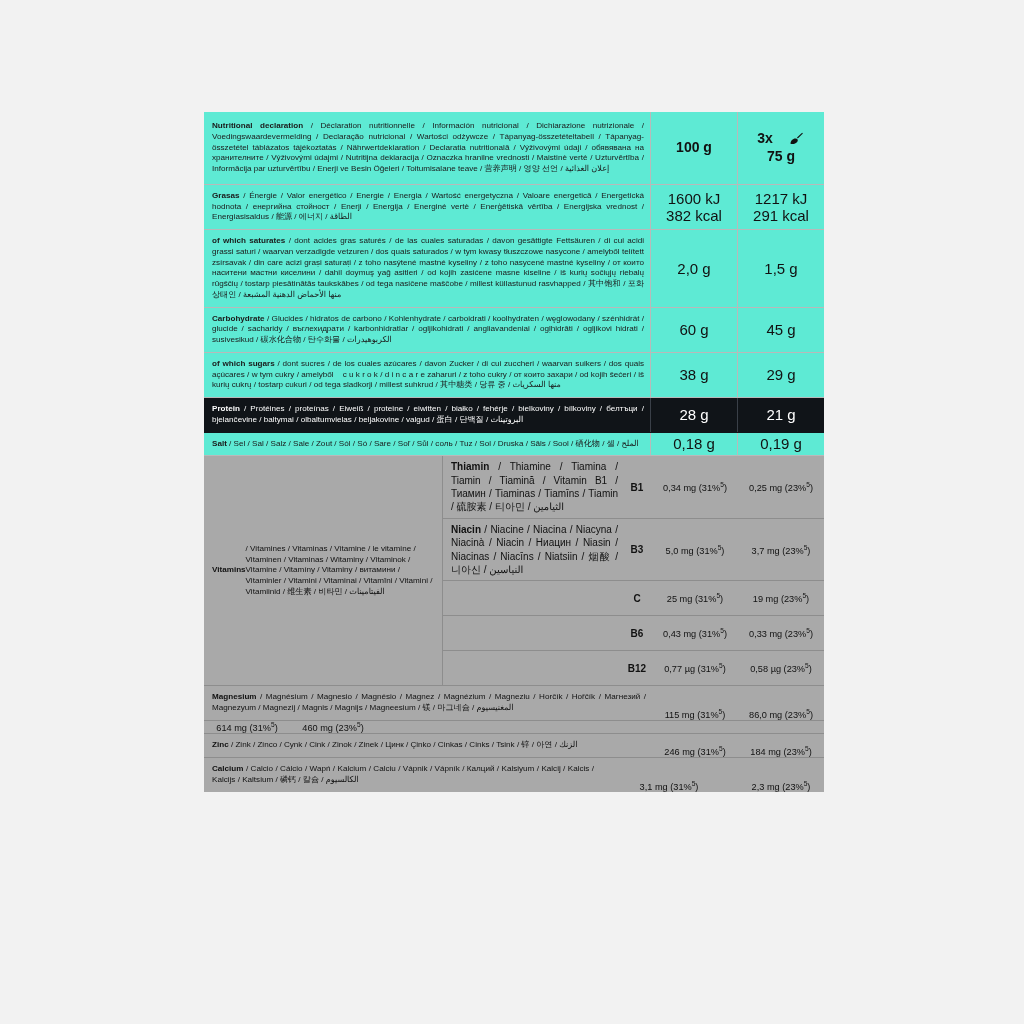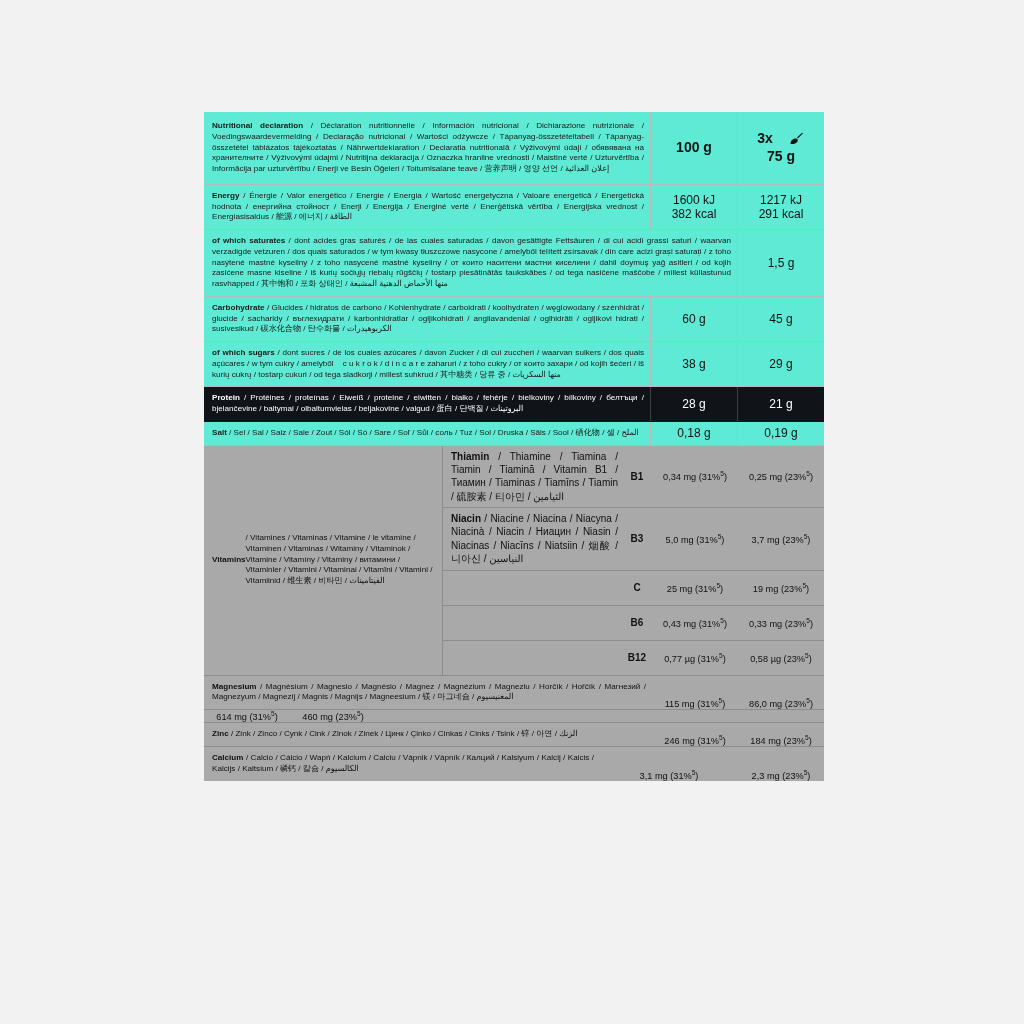--- a/index.html
+++ b/index.html
@@ -32,21 +32,21 @@
     color: #1a1a1a;
     border-right: 1px solid #b9b9b9;
     text-align: justify;
   }
   .lbl b { font-weight: bold; }
   .c1, .c2 {
     flex: 0 0 86px;
     display: flex;
     align-items: center;
     justify-content: center;
-    font-size: 12px;
+    font-size: 15px;
     text-align: center;
   }
   .c1 { border-right: 1px solid #b9b9b9; }
   .head .c1, .head .c2 {
     font-size: 14px;
     font-weight: bold;
     flex-direction: column;
     line-height: 1.25;
   }
   .head .lbl { padding-top: 9px; padding-bottom: 9px; }
@@ -138,34 +138,35 @@
         <svg width="16" height="14" viewBox="0 0 16 14">
           <path d="M13.5 1.2 L8.4 6.0" stroke="#111" stroke-width="1.1" fill="none"></path>
           <path d="M1.5 11.8 C1.5 8.6 4.2 6.2 7.0 6.6 C8.8 6.9 9.4 8.6 8.2 10.0 C6.9 11.6 3.8 12.6 1.5 11.8 Z" fill="#111"></path>
         </svg>
       </div>
       <div>75 g</div>
     </div>
   </div>
 
   <div class="row">
-    <div class="lbl"><b>Energy</b> / Énergie / Valor energético / Energie / Energia / Wartość energetyczna / Valoare energetică / Energetická hodnota / енергийна стойност / Enerji / Energija / Energinė vertė / Enerģētiskā vērtība / Energijska vrednost / Energiasisaldus / 能源 / 에너지 / الطاقة</div>
+    <div class="lbl"><b>Grasas</b> / Énergie / Valor energético / Energie / Energia / Wartość energetyczna / Valoare energetică / Energetická hodnota / енергийна стойност / Enerji / Energija / Energinė vertė / Enerģētiskā vērtība / Energijska vrednost / Energiasisaldus / 能源 / 에너지 / الطاقة</div>
     <div class="c1">
         <span style="white-space:pre-line">1600 kJ
 382 kcal</span>
       </div>
     <div class="c2">
         <span style="white-space:pre-line">1217 kJ
 291 kcal</span>
       </div>
   </div>
 
 
   <div class="row">
     <div class="lbl"><b>of which saturates</b> / dont acides gras saturés / de las cuales saturadas / davon gesättigte Fettsäuren / di cui acidi grassi saturi / waarvan verzadigde vetzuren / dos quais saturados / w tym kwasy tłuszczowe nasycone / amelyből telített zsírsavak / din care acizi grași saturați / z toho nasýtené mastné kyseliny / z toho nasycené mastné kyseliny / от които наситени мастни киселини / dahil doymuş yağ asitleri / od kojih zasićene masne kiseline / iš kurių sočiųjų riebalų rūgščių / tostarp piesātinātās taukskābes / od tega nasičene maščobe / millest küllastunud rasvhapped / 其中饱和 / 포화 상태인 / منها الأحماض الدهنية المشبعة</div>
+    <div class="c1">2,0 g</div>
     <div class="c2">1,5 g</div>
   </div>
 
   <div class="row">
     <div class="lbl"><b>Carbohydrate</b> / Glucides / hidratos de carbono / Kohlenhydrate / carboidrati / koolhydraten / węglowodany / szénhidrát / glucide / sacharidy / въглехидрати / karbonhidratlar / ogljikohidrati / angliavandeniai / ogļhidrāti / ogljikovi hidrati / susivesikud / 碳水化合物 / 탄수화물 / الكربوهيدرات</div>
     <div class="c1">60 g</div>
     <div class="c2">45 g</div>
   </div>
 
   <div class="row">

